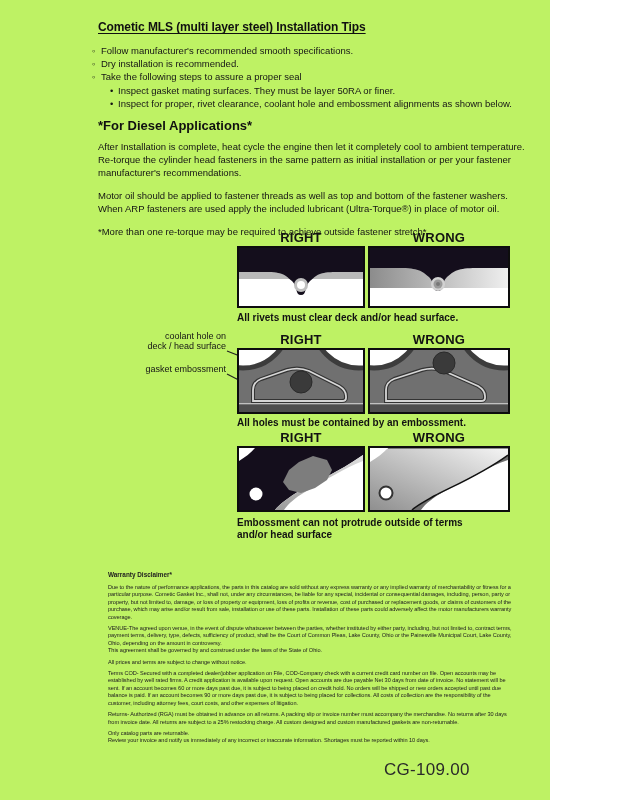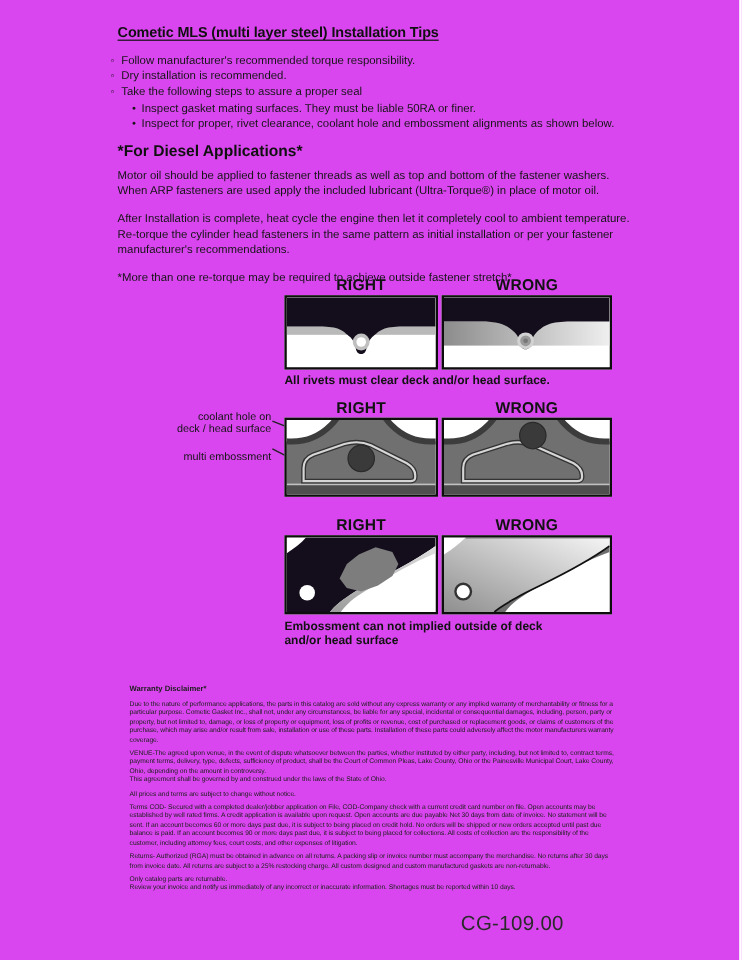--- a/index.html
+++ b/index.html
@@ -1,17 +1,17 @@
 <!DOCTYPE html>
 <html><head>
 <meta charset="utf-8">
 <style>
   html,body{margin:0;padding:0;background:#ffffff;}
   body{width:618px;height:800px;font-family:"Liberation Sans",sans-serif;color:#141414;position:relative;overflow:hidden;}
-  .page{position:absolute;left:0;top:0;width:616px;height:800px;background:#d946ef;}
+  .page{position:absolute;left:0;top:0;width:550px;height:800px;background:#bef264;}
 
   .title{position:absolute;left:98px;top:20px;margin:0;font-size:12px;font-weight:700;letter-spacing:-0.1px;
          text-decoration:underline;text-underline-offset:2px;text-decoration-thickness:1.3px;color:#101010;}
 
   .tips{position:absolute;left:92px;top:44px;font-size:9.5px;line-height:13.2px;color:#151515;}
   .li{display:flex;}
   .mk{width:9px;flex:none;text-align:left;}
   .li.l2{margin-left:18px;}
   .li.l2 .mk{width:8px;}
 
@@ -28,64 +28,64 @@
   .f2r{left:237px;top:332px;width:128px;}
   .f2w{left:368px;top:332px;width:142px;}
   .f3r{left:237px;top:430px;width:128px;}
   .f3w{left:368px;top:430px;width:142px;}
 
   .cap{position:absolute;font-size:10px;font-weight:700;color:#121212;white-space:pre-line;line-height:12px;}
   .cap1{left:237px;top:312px;}
   .cap2{left:237px;top:417px;}
   .cap3{left:237px;top:517px;width:260px;}
 
-  .annos{position:absolute;left:100px;top:342px;width:126px;text-align:right;font-size:9px;line-height:10px;color:#151515;}
+  .annos{position:absolute;left:100px;top:331px;width:126px;text-align:right;font-size:9px;line-height:10px;color:#151515;}
   .annos .a2{margin-top:13px;}
   .connectors{position:absolute;left:0;top:330px;width:618px;height:100px;pointer-events:none;}
 
   .warranty{position:absolute;left:108px;top:571px;width:406px;color:#202020;}
   .warranty .h{font-size:6.4px;font-weight:700;margin:0 0 6px 0;}
   .warranty p{font-size:5.6px;line-height:7.4px;letter-spacing:-0.05px;margin:0 0 4px 0;white-space:pre-line;}
 
   .footer{position:absolute;left:384px;top:760px;font-size:17px;letter-spacing:0.3px;color:#2a2a2a;}
 </style>
 </head>
 <body>
 
 <div class="page">
 
   <h1 class="title">Cometic MLS (multi layer steel) Installation Tips</h1>
 
   <div class="tips">
     <div class="li l1">
       <span class="mk">◦</span>
-      <span>Follow manufacturer's recommended torque responsibility.</span>
+      <span>Follow manufacturer's recommended smooth specifications.</span>
     </div>
     <div class="li l1">
       <span class="mk">◦</span>
       <span>Dry installation is recommended.</span>
     </div>
     <div class="li l1">
       <span class="mk">◦</span>
       <span>Take the following steps to assure a proper seal</span>
     </div>
     <div class="li l2">
       <span class="mk">•</span>
-      <span>Inspect gasket mating surfaces.  They must be liable 50RA or finer.</span>
+      <span>Inspect gasket mating surfaces.  They must be layer 50RA or finer.</span>
     </div>
     <div class="li l2">
       <span class="mk">•</span>
       <span>Inspect for proper, rivet clearance, coolant hole and embossment alignments as shown below.</span>
     </div>
   </div>
 
   <div class="diesel">
     <div class="h">*For Diesel Applications*</div>
+    <p>After Installation is complete, heat cycle the engine then let it completely cool to ambient temperature. Re-torque the cylinder head fasteners in the same pattern as initial installation or per your fastener manufacturer's recommendations.</p>
     <p>Motor oil should be applied to fastener threads as well as top and bottom of the fastener washers. When ARP fasteners are used apply the included lubricant (Ultra-Torque®) in place of motor oil.</p>
-    <p>After Installation is complete, heat cycle the engine then let it completely cool to ambient temperature. Re-torque the cylinder head fasteners in the same pattern as initial installation or per your fastener manufacturer's recommendations.</p>
     <p>*More than one re-torque may be required to achieve outside fastener stretch*</p>
   </div>
 
   <div class="fig f1r">
     <div class="lbl">RIGHT</div>
     <div class="figbox">
       <svg viewBox="0 0 124 58">
         <rect width="124" height="58" fill="#ffffff"></rect>
         <rect y="24" width="124" height="7" fill="#b9b9b9"></rect>
         <path d="M0,0 H124 V24 H97 C80,24 78,27 71,33 C65,39 68,47 62,47 C56,47 59,39 53,33 C46,27 44,24 27,24 H0 Z" fill="#140e1c"></path>
@@ -111,21 +111,21 @@
         <circle cx="68" cy="36" r="4.5" fill="#9a9a9a"></circle>
         <circle cx="68" cy="36" r="2" fill="#777777"></circle>
       </svg>
     </div>
   </div>
   <div class="cap cap1">All rivets must clear deck and/or head surface.</div>
 
   <div class="annos">
     <div>coolant hole on</div>
     <div>deck / head surface</div>
-    <div class="a2">multi embossment</div>
+    <div class="a2">gasket embossment</div>
   </div>
   <svg class="connectors" viewBox="0 0 618 100">
     <line x1="227" y1="21" x2="299" y2="49" stroke="#222" stroke-width="1.2"></line>
     <line x1="227" y1="44" x2="266" y2="64" stroke="#222" stroke-width="1.2"></line>
   </svg>
   <div class="fig f2r">
     <div class="lbl">RIGHT</div>
     <div class="figbox">
       <svg viewBox="0 0 124 62">
         <rect width="124" height="62" fill="#707070"></rect>
@@ -147,20 +147,21 @@
         <circle cx="4" cy="-28" r="46" fill="#ffffff" stroke="#3c3c3c" stroke-width="5"></circle>
         <circle cx="134" cy="-28" r="46" fill="#ffffff" stroke="#3c3c3c" stroke-width="5"></circle>
         <rect y="53" width="138" height="1.5" fill="#c0c0c0"></rect>
         <rect y="54.5" width="138" height="7.5" fill="#4e4e4e"></rect>
         <path d="M16,51 L16,40 C16,35 19,31 24,29 L52,20 C59,18 67,18 74,21 L108,36 C113,39 115,42 115,46 L115,48 C115,50 113,51 111,51 Z" fill="none" stroke="#333333" stroke-width="4"></path>
         <path d="M16,51 L16,40 C16,35 19,31 24,29 L52,20 C59,18 67,18 74,21 L108,36 C113,39 115,42 115,46 L115,48 C115,50 113,51 111,51 Z" fill="none" stroke="#d6d6d6" stroke-width="1.8"></path>
         <circle cx="74" cy="13" r="11" fill="#3a3a3a" stroke="#2a2a2a" stroke-width="1"></circle>
       </svg>
     </div>
   </div>
+  <div class="cap cap2">All holes must be contained by an embossment.</div>
 
   <div class="fig f3r">
     <div class="lbl">RIGHT</div>
     <div class="figbox">
       <svg viewBox="0 0 124 62">
         <defs>
           <linearGradient id="g3r" x1="0" y1="1" x2="1" y2="0">
             <stop offset="0" stop-color="#9b9b9b"></stop>
               <stop offset="1" stop-color="#dedede"></stop>
           </linearGradient>
@@ -185,21 +186,21 @@
         </defs>
         <rect width="138" height="62" fill="#ffffff"></rect>
         <path d="M18,0 H138 V7 C112,26 83,38 64,48 C52,55 46,58 42,62 H0 V14 C7,10 13,5 18,0 Z" fill="url(#g3w)"></path>
         <path d="M138,7 C112,26 83,38 64,48 C52,55 46,58 42,62 H51 C56,55 63,50 73,44 C96,32 120,18 138,12 Z" fill="#6e6e6e"></path>
         <path d="M138,7 C112,26 83,38 64,48 C52,55 46,58 42,62" fill="none" stroke="#111111" stroke-width="1.5"></path>
         <path d="M18,0 H138" fill="none" stroke="#2a2a2a" stroke-width="1"></path>
         <circle cx="16" cy="45" r="6.5" fill="#ffffff" stroke="#333333" stroke-width="2"></circle>
       </svg>
     </div>
   </div>
-  <div class="cap cap3">Embossment can not implied outside of deck
+  <div class="cap cap3">Embossment can not protrude outside of terms
 and/or head surface</div>
 
   <div class="warranty">
     <div class="h">Warranty Disclaimer*</div>
     <p>Due to the nature of performance applications, the parts in this catalog are sold without any express warranty or any implied warranty of merchantability or fitness for a particular purpose.  Cometic Gasket Inc., shall not, under any circumstances, be liable for any special, incidental or consequential damages, including, person, party or property, but not limited to, damage, or loss of property or equipment, loss of profits or revenue, cost of purchased or replacement goods, or claims of customers of the purchase, which may arise and/or result from sale, installation or use of these parts.  Installation of these parts could adversely affect the motor manufacturers warranty coverage.</p>
     <p>VENUE-The agreed upon venue, in the event of dispute whatsoever between the parties, whether instituted by either party, including, but not limited to, contract terms, payment terms, delivery, type, defects, sufficiency of product, shall be the Court of Common Pleas, Lake County, Ohio or the Painesville Municipal Court, Lake County, Ohio, depending on the amount in controversy.
 This agreement shall be governed by and construed under the laws of the State of Ohio.</p>
     <p>All prices and terms are subject to change without notice.</p>
     <p>Terms COD- Secured with a completed dealer/jobber application on File, COD-Company check with a current credit card number on file.  Open accounts may be established by well rated firms.  A credit application is available upon request.  Open accounts are due payable Net 30 days from date of invoice.  No statement will be sent.  If an account becomes 60 or more days past due, it is subject to being placed on credit hold.  No orders will be shipped or new orders accepted until past due balance is paid.  If an account becomes 90 or more days past due, it is subject to being placed for collections.  All costs of collection are the responsibility of the customer, including attorney fees, court costs, and other expenses of litigation.</p>
     <p>Returns- Authorized (RGA) must be obtained in advance on all returns.  A packing slip or invoice number must accompany the merchandise.  No returns after 30 days from invoice date.  All returns are subject to a 25% restocking charge.  All custom designed and custom manufactured gaskets are non-returnable.</p>

